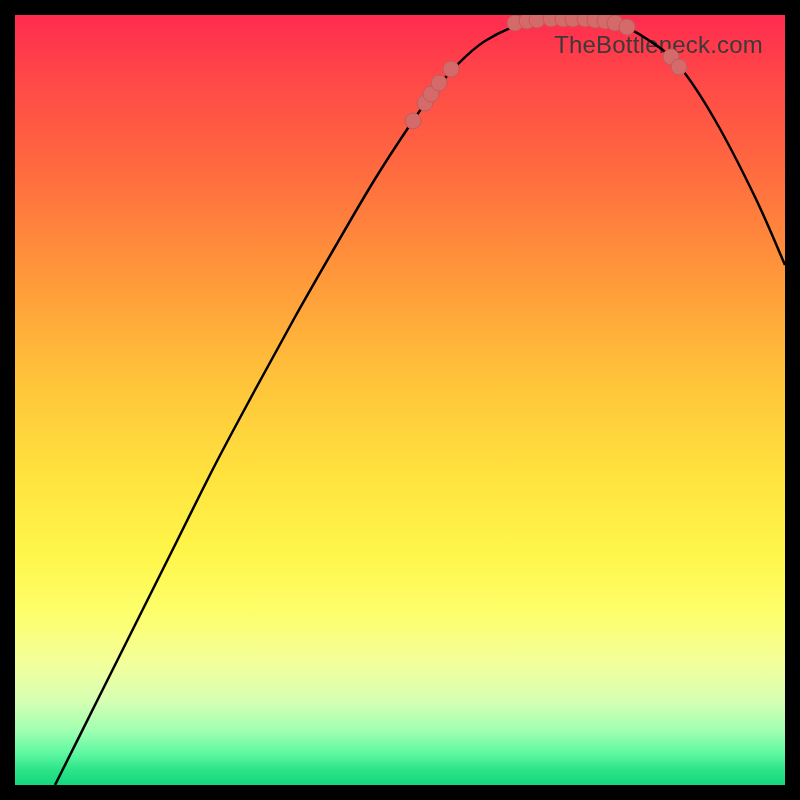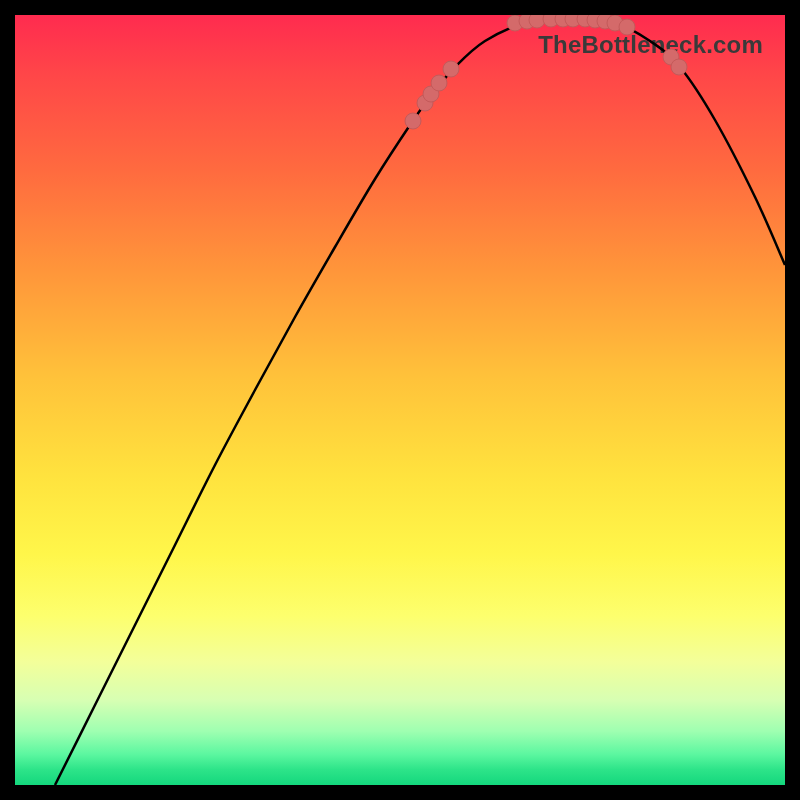--- a/index.html
+++ b/index.html
@@ -38,21 +38,21 @@
       #5cf7a0 96%,
       #2de489 98%,
       #14d77d 100%);
   }
   .watermark {
     position: absolute;
     top: 16px;
     right: 22px;
     font-family: Arial, Helvetica, sans-serif;
     font-size: 24px;
-    font-weight: 700;
+    font-weight: 400;
     color: #3a3a3a;
     letter-spacing: 0.2px;
   }
   svg.curve {
     position: absolute;
     left: 0; top: 0;
     width: 100%;
     height: 100%;
   }
 </style>

